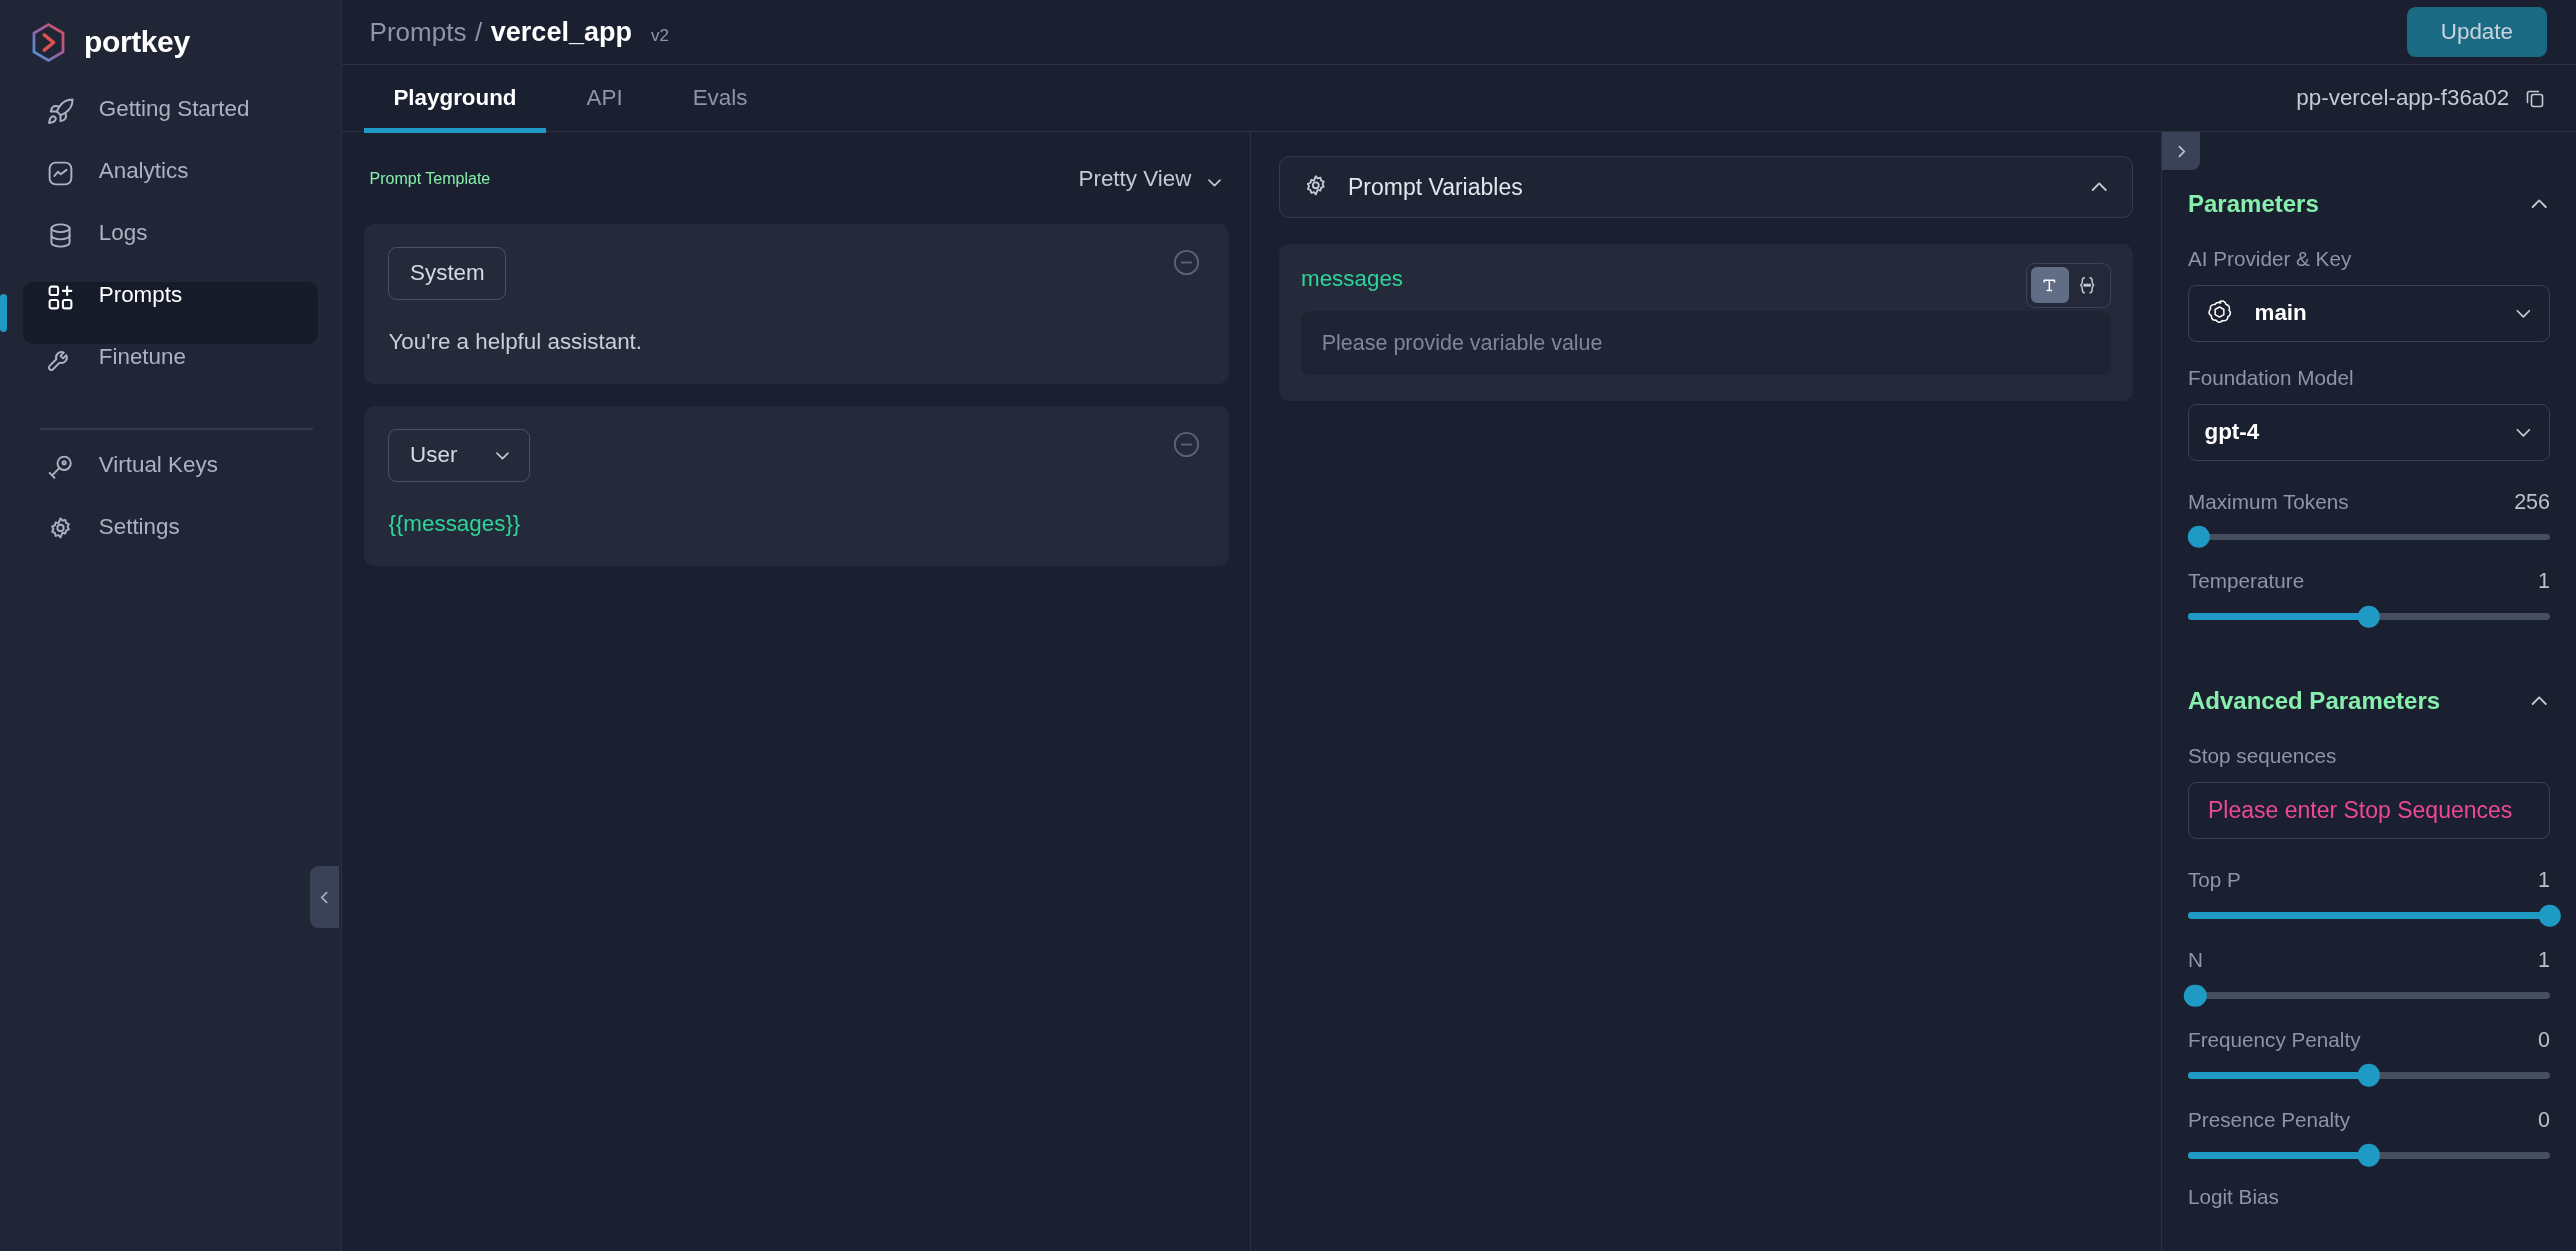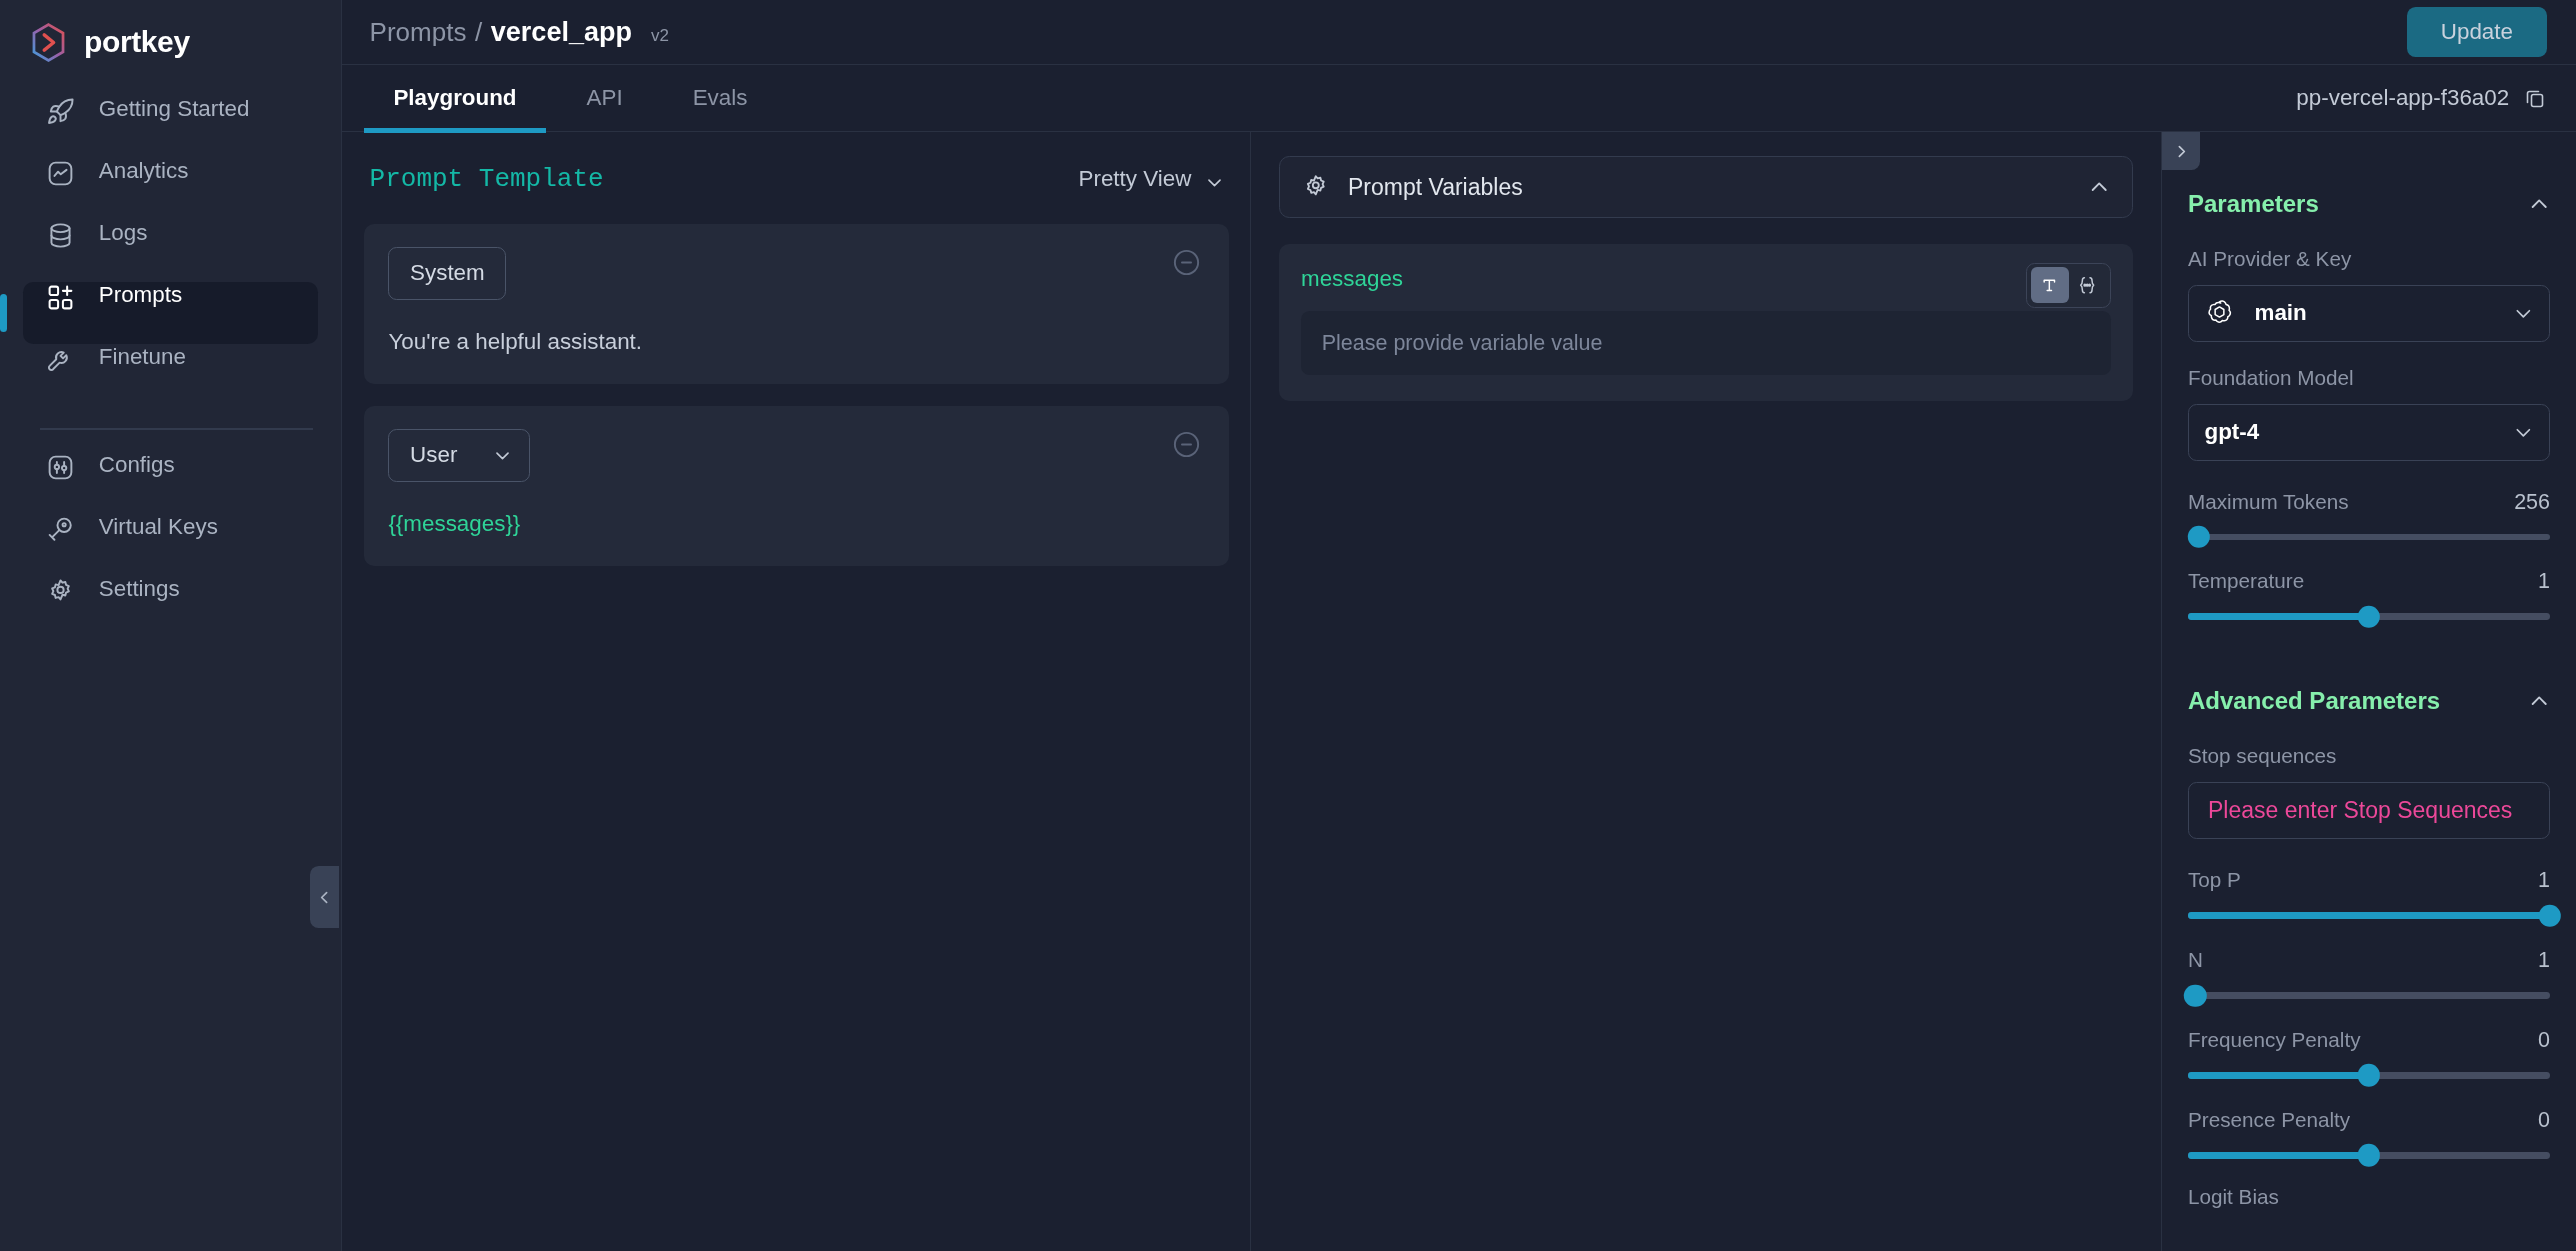--- a/index.html
+++ b/index.html
@@ -93,21 +93,21 @@
 
   
   .col-template {
     width: 909px; flex: 0 0 909px;
     border-right: 1.7px solid #2a3142; padding: 24px 20.7px 0 22.4px;
     position: relative;
   }
   .tmpl-head {
     display: flex; align-items: center; height: 46px; padding: 0 5.2px;
   }
-  .tmpl-title { font-size: 26px; color: #14b8a6; font-family: Liberation Mono, monospace; }
+  .tmpl-title { font-size: 16px; color: #86efac; }
   .pretty-view {
     display: flex; align-items: flex-end; gap: 13.8px;
     font-size: 22.4px; color: #c3cad6; cursor: pointer;
   }
   .msg-card {
     background: #242a3a; border-radius: 10.3px;
     margin-top: 22.4px; padding: 22.4px 24px 29px 24px; position: relative;
   }
   .role-pill {
     display: inline-flex; align-items: center; justify-content: center;
@@ -290,31 +290,20 @@
             <path d="M14.7 6.3a4.5 4.5 0 0 0-6.2 5.5l-5.3 5.3a2 2 0 1 0 2.8 2.8l5.3-5.3a4.5 4.5 0 0 0 5.5-6.2l-2.7 2.7-2.1-2.1z"></path>
           </svg>
         </span>
         <span class="lbl">Finetune</span>
       </div>
     </nav>
 
     <div class="nav-divider"></div>
 
     <nav class="nav" style="margin-top:0">
-      <div class="nav-item">
-        <span class="ico">
-          <svg width="29" height="29" viewBox="0 0 24 24" fill="none" stroke="#aab3c2" stroke-width="1.6" stroke-linecap="round" stroke-linejoin="round">
-            <rect x="3" y="3" width="18" height="18" rx="5"></rect>
-            <path d="M9 7.5v2M9 13.5v3M15 7.5v3M15 14.5v2"></path>
-            <circle cx="9" cy="11.5" r="1.8"></circle>
-              <circle cx="15" cy="12.5" r="1.8"></circle>
-          </svg>
-        </span>
-        <span class="lbl">Configs</span>
-      </div>
 
       <div class="nav-item">
         <span class="ico">
           <svg width="29" height="29" viewBox="0 0 24 24" fill="none" stroke="#aab3c2" stroke-width="1.6" stroke-linecap="round" stroke-linejoin="round">
             <circle cx="15" cy="8.5" r="5.5"></circle>
               <circle cx="15" cy="8" r="1.3"></circle>
             <path d="M11 12.5L5 18.5M5 18.5l2 2M5 18.5l-2-2"></path>
           </svg>
         </span>
         <span class="lbl">Virtual Keys</span>

